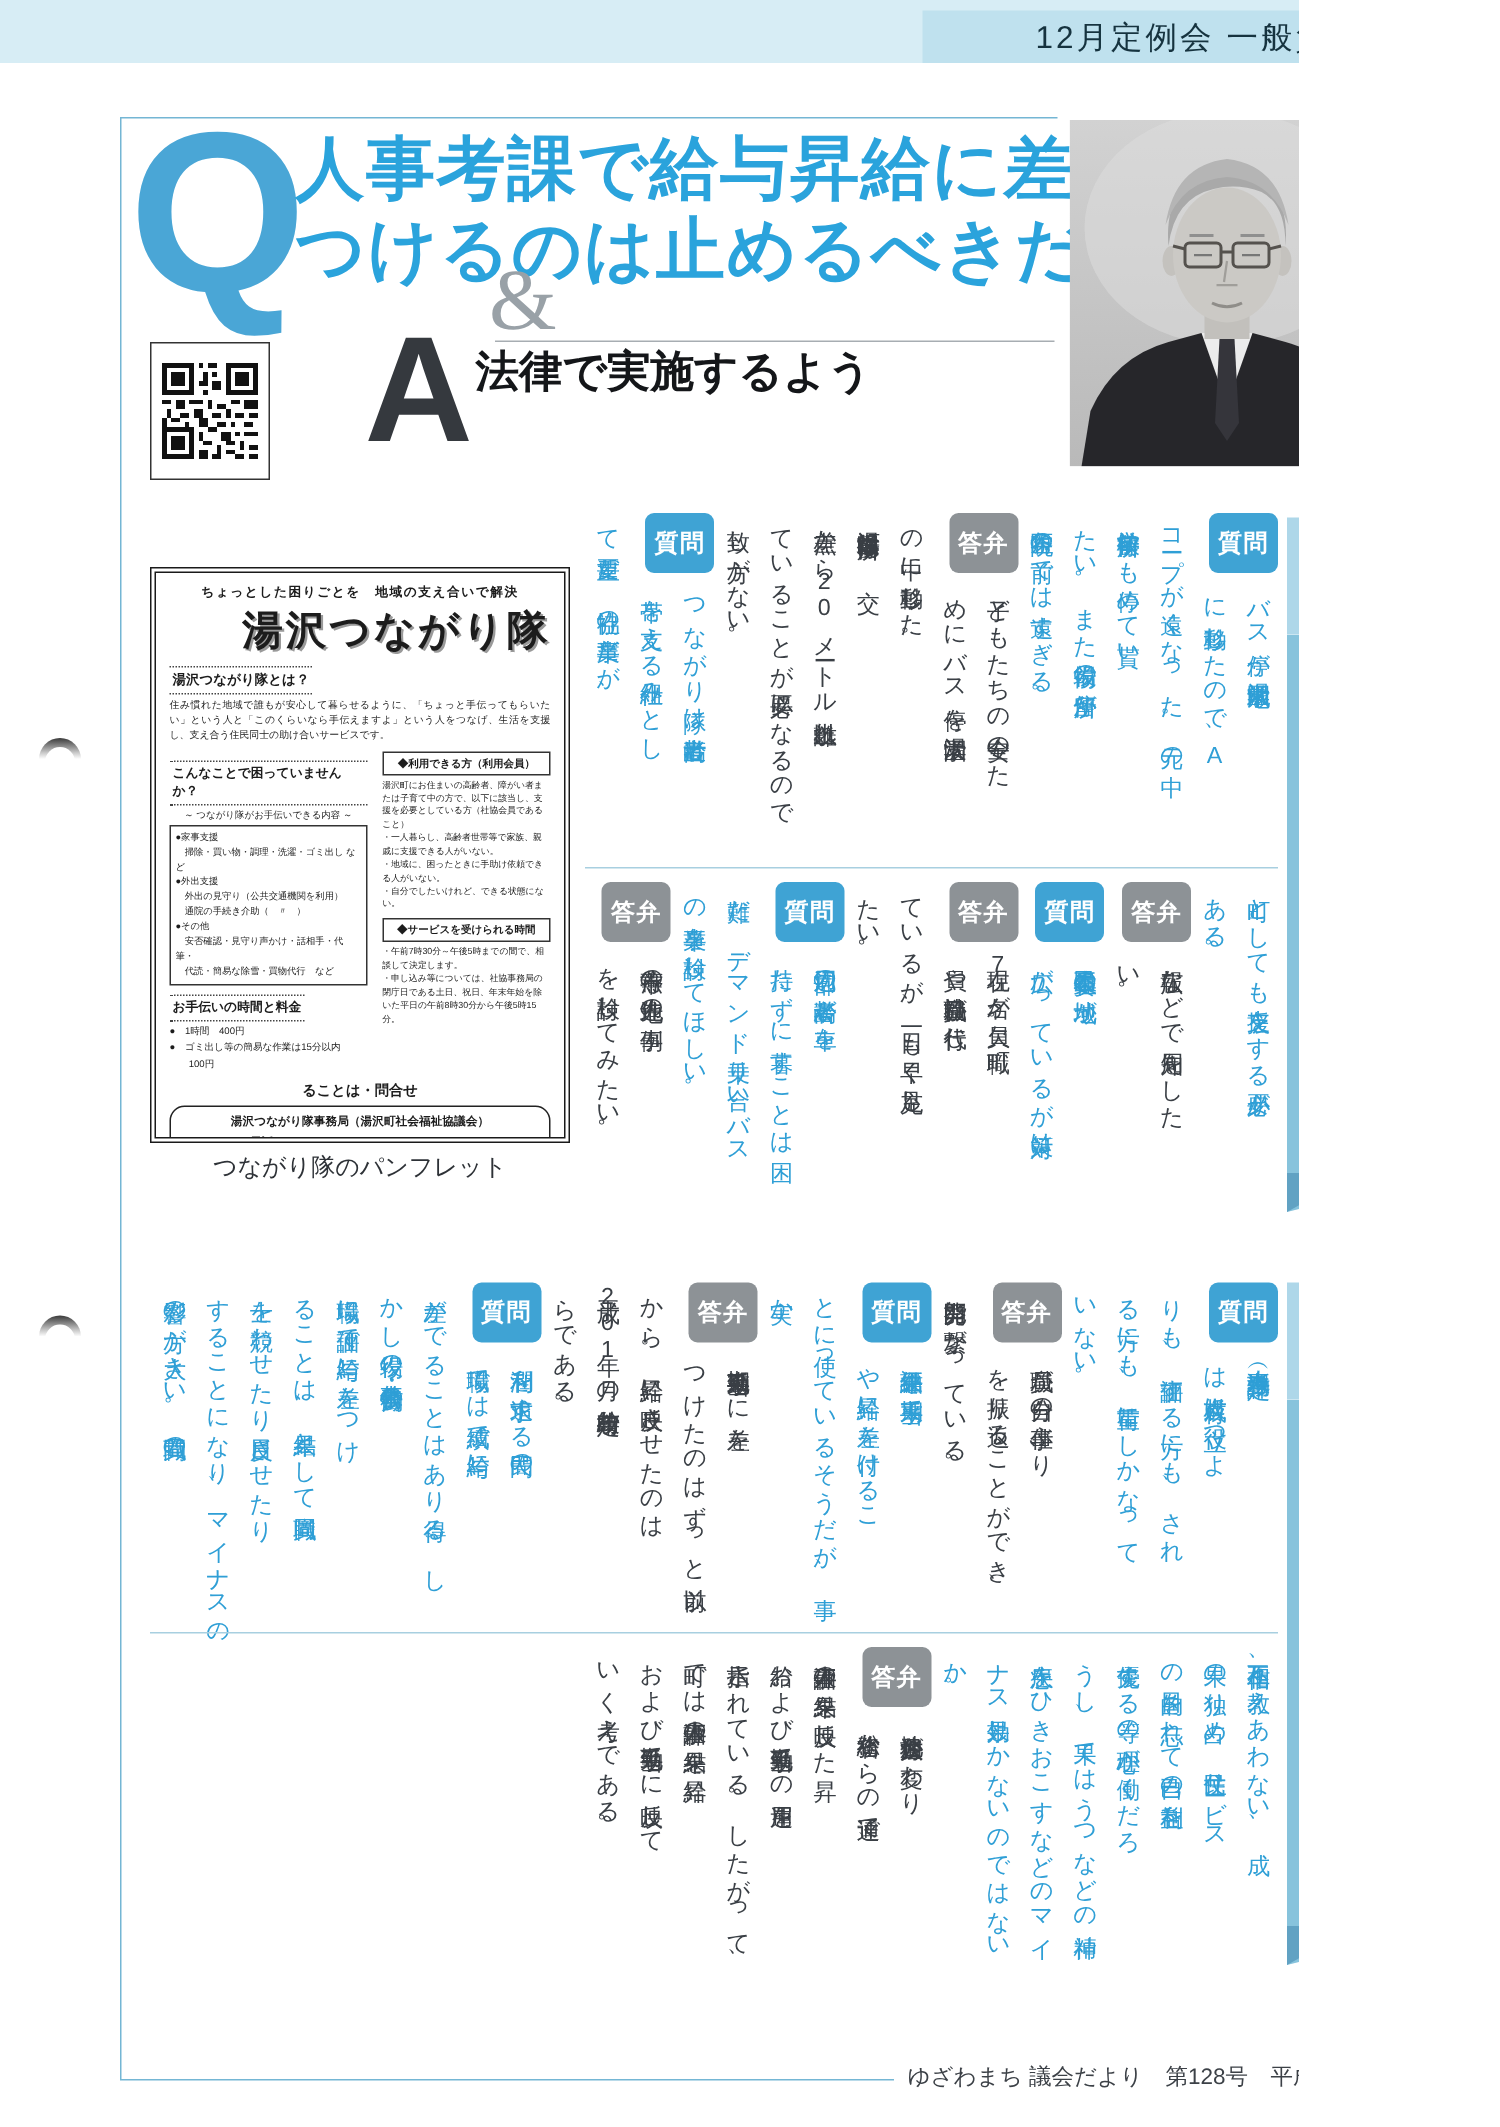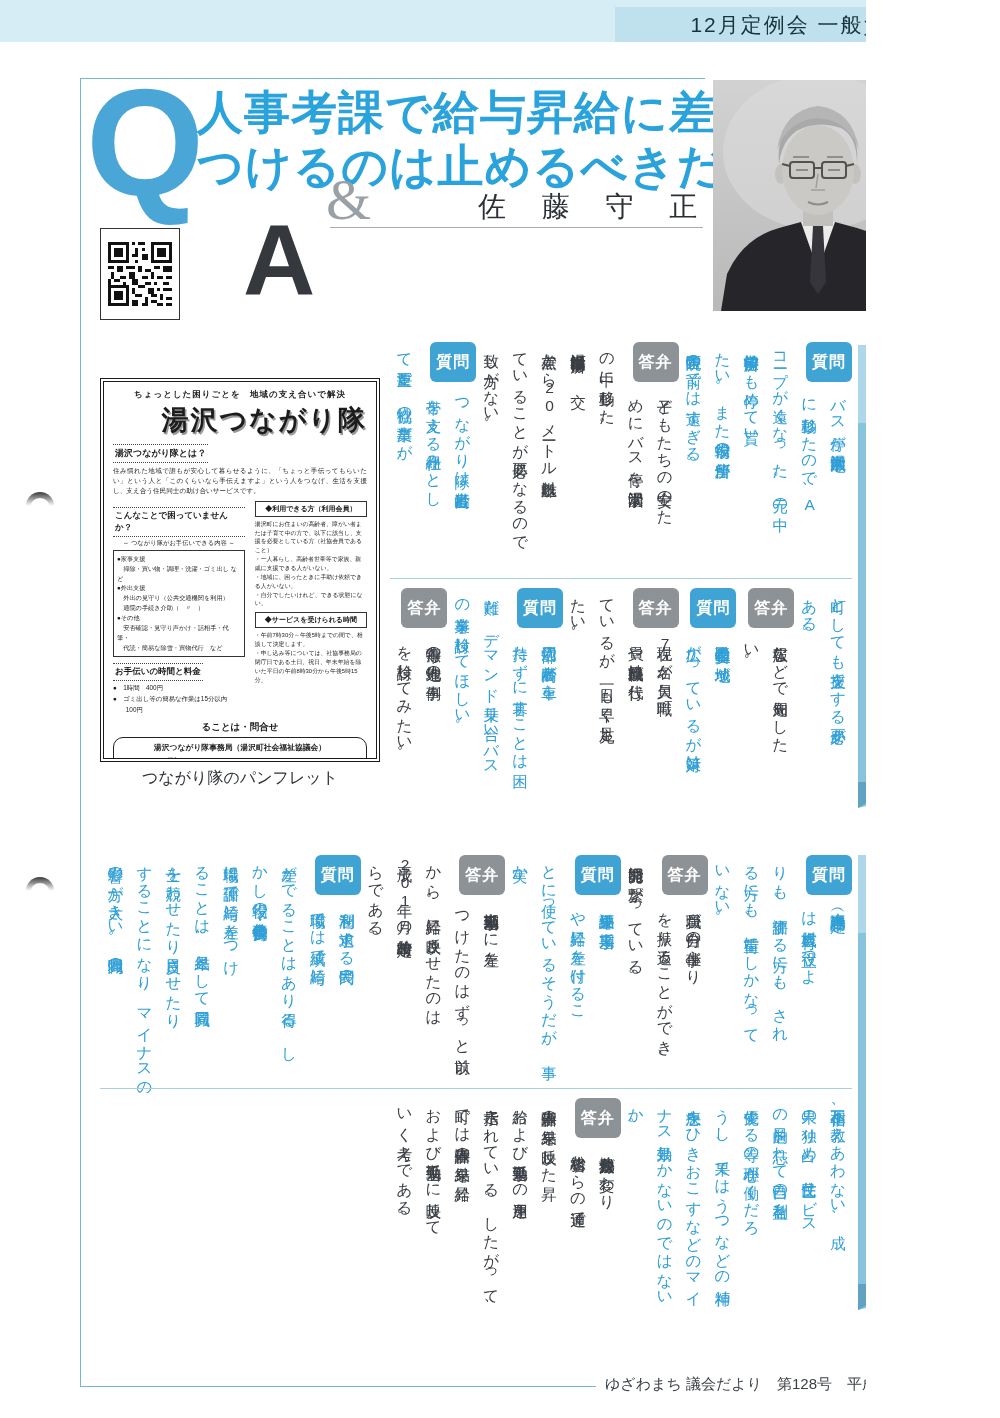--- a/index.html
+++ b/index.html
@@ -91,23 +91,23 @@
   </div>
 
   <div class="rule" style="left:80px;top:78px;width:625px;height:1px;"></div>
   <div class="rule" style="left:80px;top:78px;width:1px;height:1308px;"></div>
   <div class="edge-right"></div>
 
   <div class="bigQ">Q</div>
   <div class="ttl" style="top:82px;">人事考課で給与昇給に差を</div>
   <div class="ttl" style="top:136px;">つけるのは止めるべきだ。</div>
   <div class="amp">&amp;</div>
-  <div class="speaker">佐 藤 守 正</div>
   <div class="nameline"></div>
   <div class="bigA">A</div>
+  <div class="atext" style="top:228px;">法律で実施するよう</div>
 
   <div class="qrbox">
     <svg width="64" height="64" viewBox="0 0 21 21" shape-rendering="crispEdges">
       <path fill="#111" d="M0,0h7v7h-7z M14,0h7v7h-7z M0,14h7v7h-7z"></path>
       <path fill="#fff" d="M1,1h5v5h-5z M15,1h5v5h-5z M1,15h5v5h-5z"></path>
       <path fill="#111" d="M2,2h3v3h-3z M16,2h3v3h-3z M2,16h3v3h-3z"></path>
       <path fill="#111" d="M8,0h1v1h-1z M10,0h2v1h-2z M9,2h1v2h-1z M11,2h1v1h-1z M8,4h2v1h-2z M11,4h2v2h-2z M9,6h1v1h-1z M0,8h2v1h-2z M3,8h2v2h-2z M6,8h3v1h-3z M10,8h1v2h-1z M12,9h2v1h-2z M15,8h2v1h-2z M18,8h3v2h-3z M1,10h1v2h-1z M4,11h2v1h-2z M7,10h2v2h-2z M11,11h2v1h-2z M14,10h1v2h-1z M16,11h2v1h-2z M19,11h2v1h-2z M0,12h1v2h-1z M2,12h2v1h-2z M5,13h1v1h-1z M8,12h2v2h-2z M12,13h2v1h-2z M15,13h1v1h-1z M18,13h2v1h-2z M8,15h1v2h-1z M10,14h2v1h-2z M13,15h2v2h-2z M16,15h1v1h-1z M18,15h3v1h-3z M9,17h2v1h-2z M12,18h1v2h-1z M14,17h2v1h-2z M17,17h1v2h-1z M19,18h2v1h-2z M8,19h2v2h-2z M11,20h2v1h-2z M14,19h2v1h-2z M16,20h2v1h-2z M19,20h2v1h-2z"></path>
     </svg>
   </div>
 

